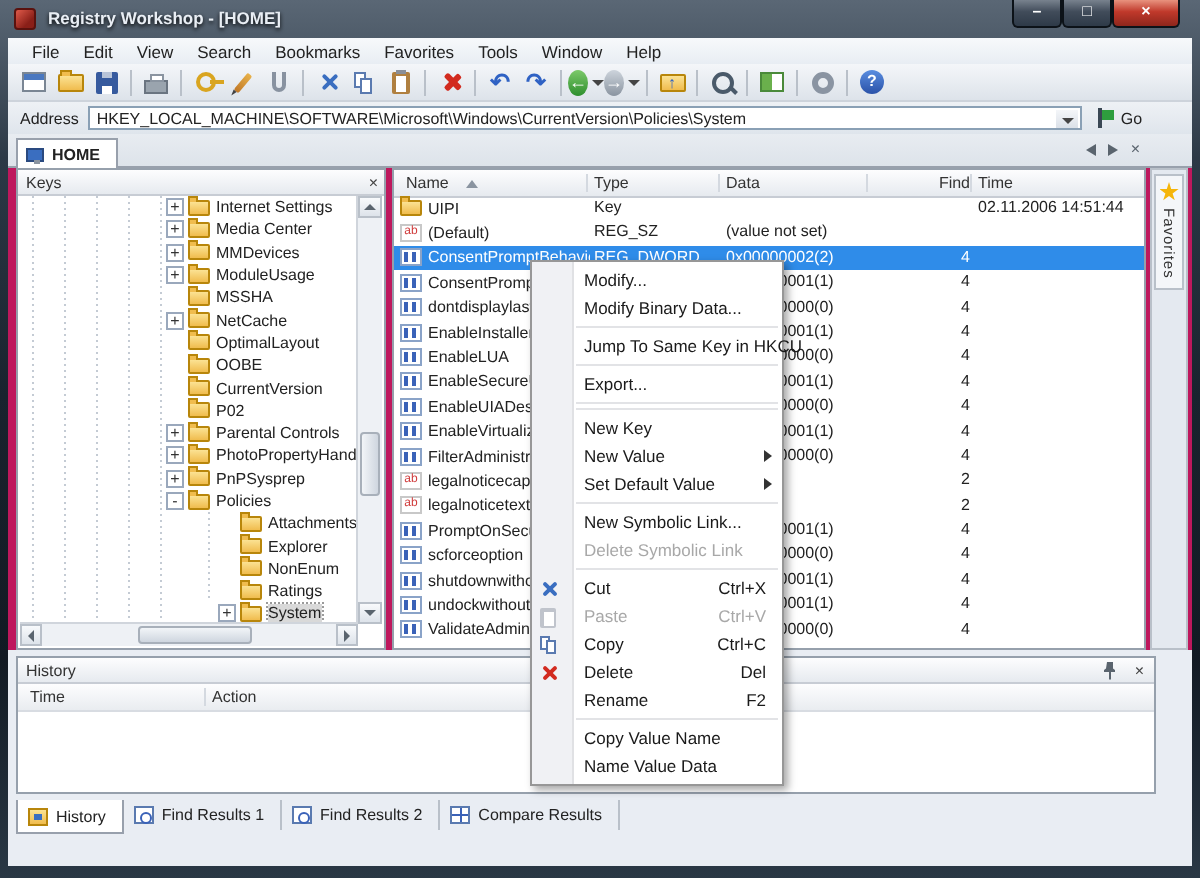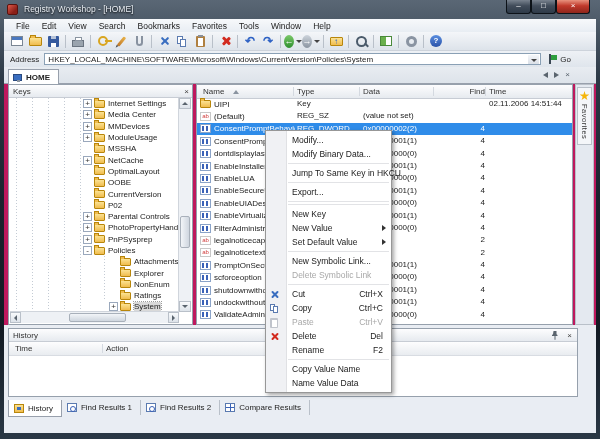--- a/index.html
+++ b/index.html
@@ -1,20 +1,20 @@
 <!DOCTYPE html>
 <html><head>
 <meta charset="utf-8">
 <style>
   html,body{margin:0;padding:0;background:#555;}
   #win{position:relative;width:600px;height:439px;font-family:"Liberation Sans",sans-serif;
        background:linear-gradient(180deg,#5a6775 0%,#2c3946 18%,#1a232e 45%,#121a23 75%,#2a3845 100%);
        overflow:hidden;}
   
-  #titlebar{position:absolute;left:0;top:0;width:600px;height:19px;}
+  #titlebar{position:absolute;left:0;top:0;width:600px;height:19px;font-weight:bold;}
   #appicon{position:absolute;left:7px;top:4px;width:11px;height:11px;border-radius:2px;
        background:linear-gradient(135deg,#e05a4a,#8a1f18 70%);border:1px solid #5a120e;box-sizing:border-box;}
   #title{position:absolute;left:24px;top:4px;font-size:8.5px;color:#e9eef4;text-shadow:0 1px 2px #000;}
   #winbtns{position:absolute;right:10px;top:0;display:flex;}
   .wbtn{width:25px;height:14px;border:1px solid #0c1218;border-top:none;box-sizing:border-box;
        border-radius:0 0 3px 3px;background:linear-gradient(#6d7a88,#3a4document652 50%,#2a3644);
        color:#fff;font-size:8px;line-height:12px;text-align:center;}
   .wbtn{background:linear-gradient(#78828e,#414c5a 45%,#2e3a48);}
   .wbtn.close{width:34px;background:linear-gradient(#e8927e,#c0392b 45%,#8e261c);}
   
@@ -697,22 +697,22 @@
         <div class="msep"></div>
         <div class="msep"></div>
         <div class="mitem"><span class="mlabel">New Key</span></div>
         <div class="mitem"><span class="mlabel">New Value</span><span class="marrow"></span></div>
         <div class="mitem"><span class="mlabel">Set Default Value</span><span class="marrow"></span></div>
         <div class="msep"></div>
         <div class="mitem"><span class="mlabel">New Symbolic Link...</span></div>
         <div class="mitem mdis"><span class="mlabel">Delete Symbolic Link</span></div>
         <div class="msep"></div>
         <div class="mitem"><span class="micon mi-cut xbars"></span><span class="mlabel">Cut</span><span class="mshort">Ctrl+X</span></div>
+        <div class="mitem mdis"><span class="micon mi-paste"></span><span class="mlabel">Paste</span><span class="mshort">Ctrl+V</span></div>
         <div class="mitem"><span class="micon mi-copy"></span><span class="mlabel">Copy</span><span class="mshort">Ctrl+C</span></div>
-        <div class="mitem mdis"><span class="micon mi-paste"></span><span class="mlabel">Paste</span><span class="mshort">Ctrl+V</span></div>
         <div class="mitem"><span class="micon mi-delete xbars"></span><span class="mlabel">Delete</span><span class="mshort">Del</span></div>
         <div class="mitem"><span class="mlabel">Rename</span><span class="mshort">F2</span></div>
         <div class="msep"></div>
         <div class="mitem"><span class="mlabel">Copy Value Name</span></div>
         <div class="mitem"><span class="mlabel">Name Value Data</span></div>
       </div>
   </div>
 </div>
 
 </body></html>

